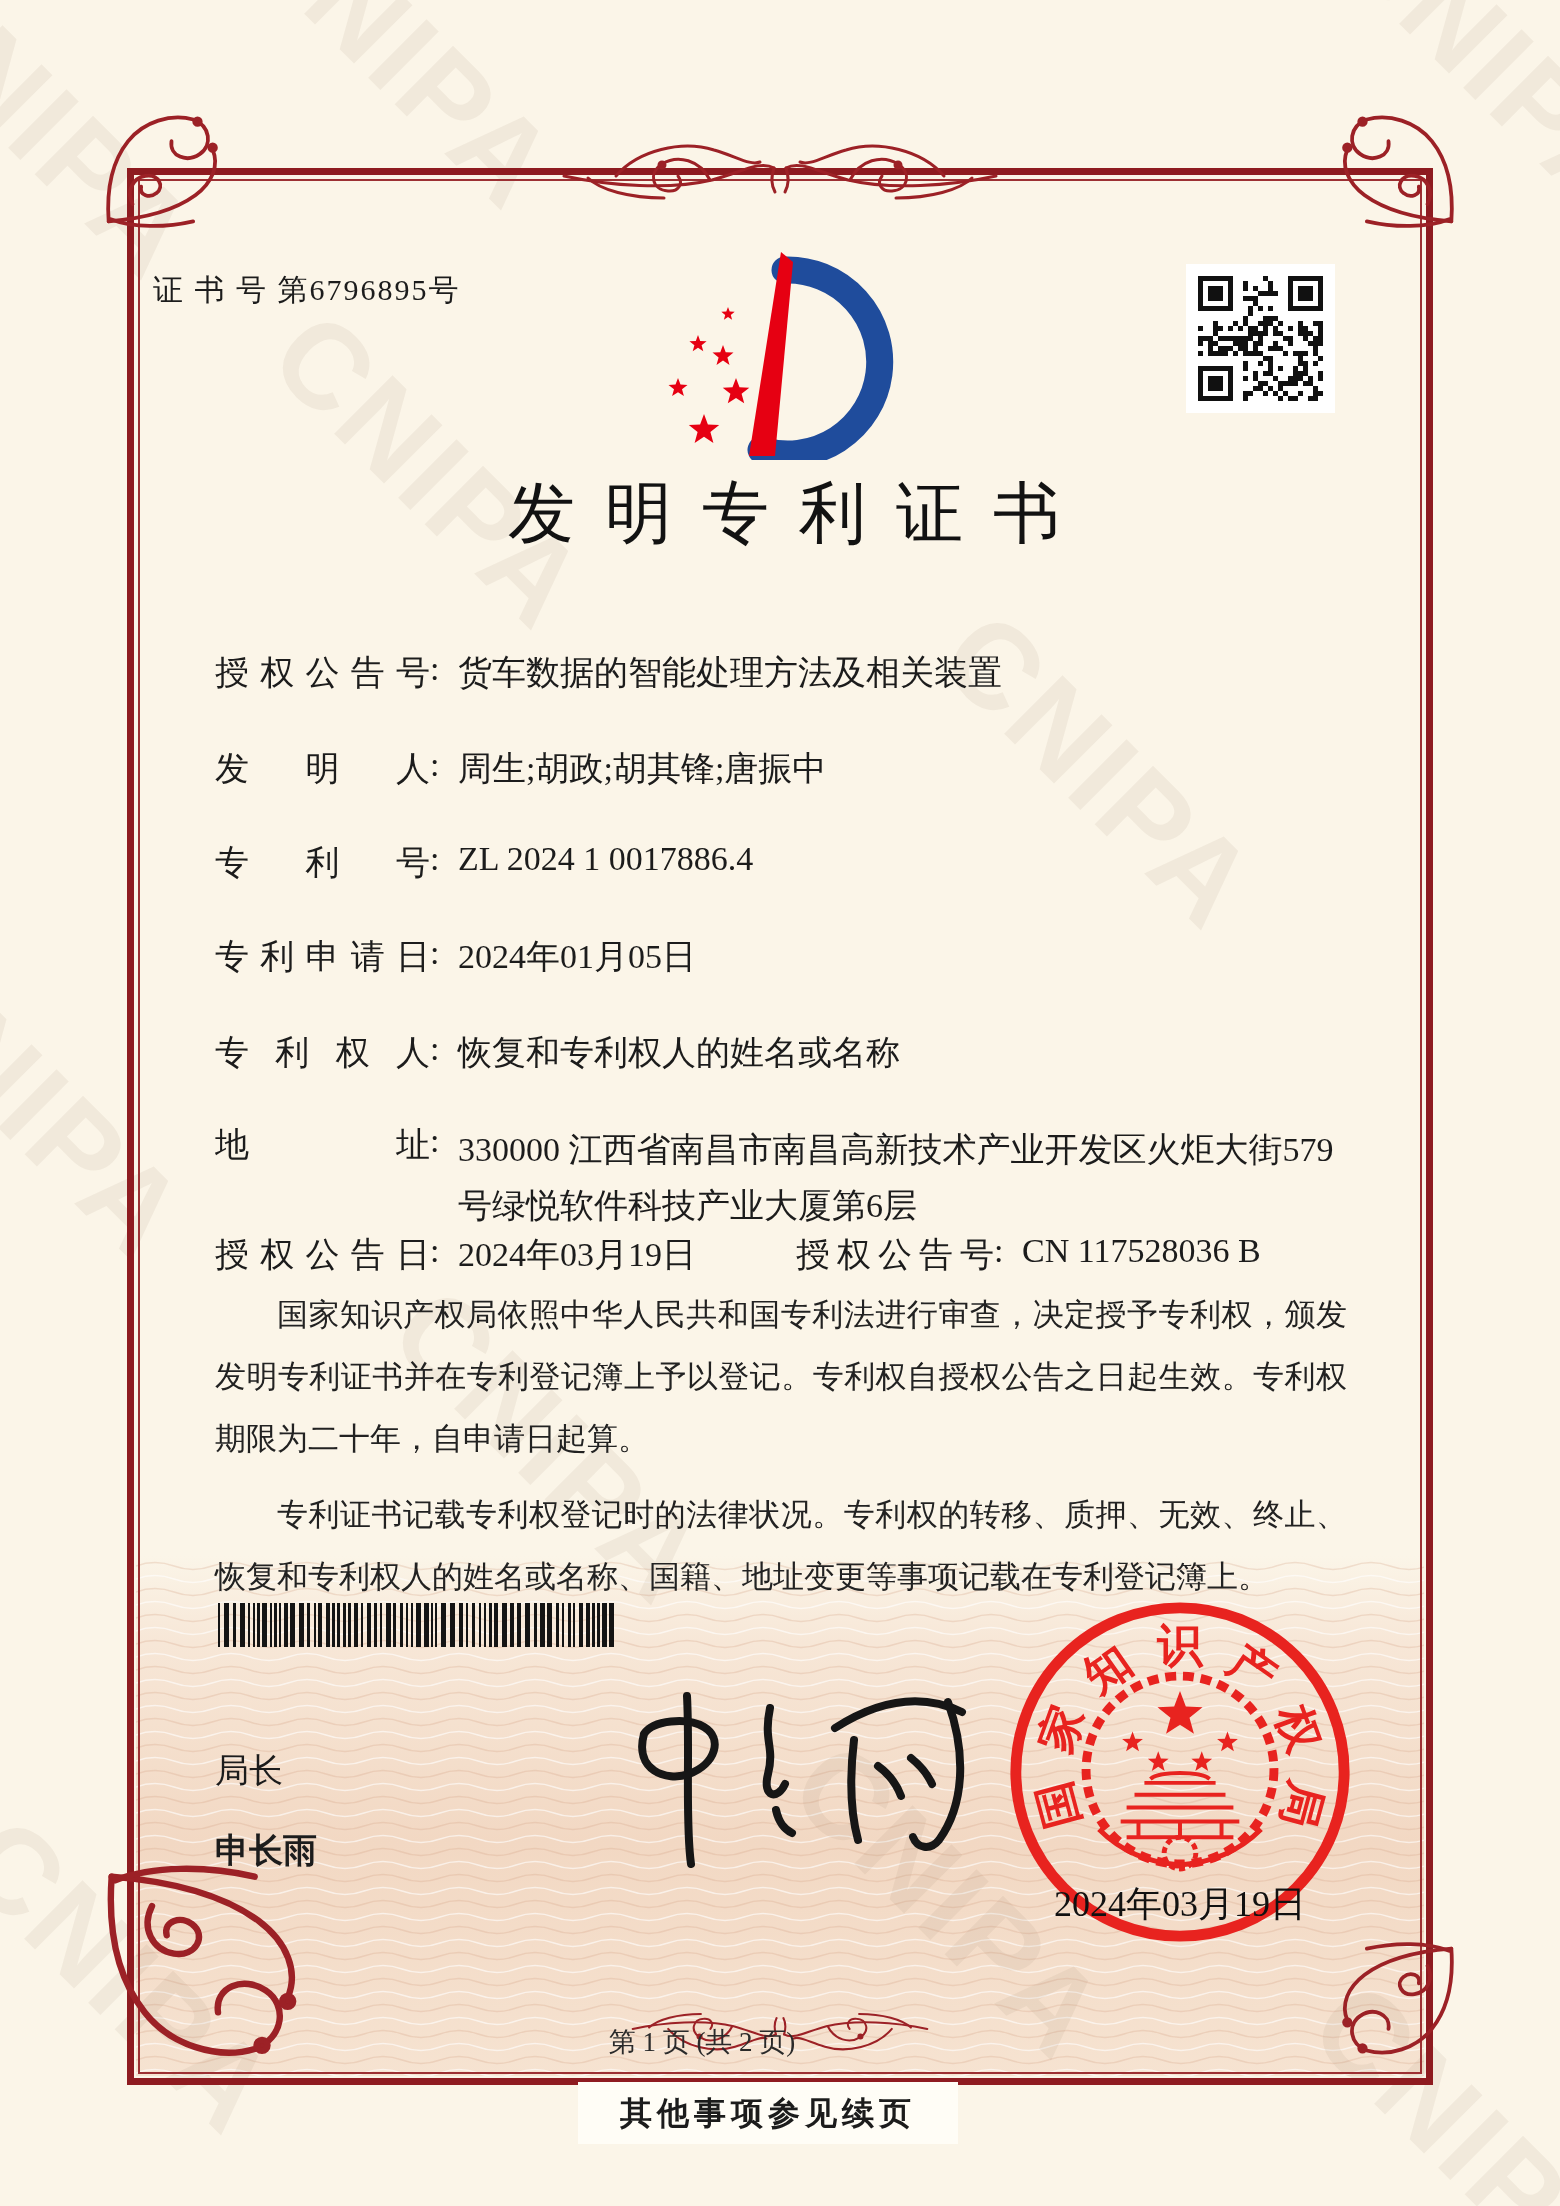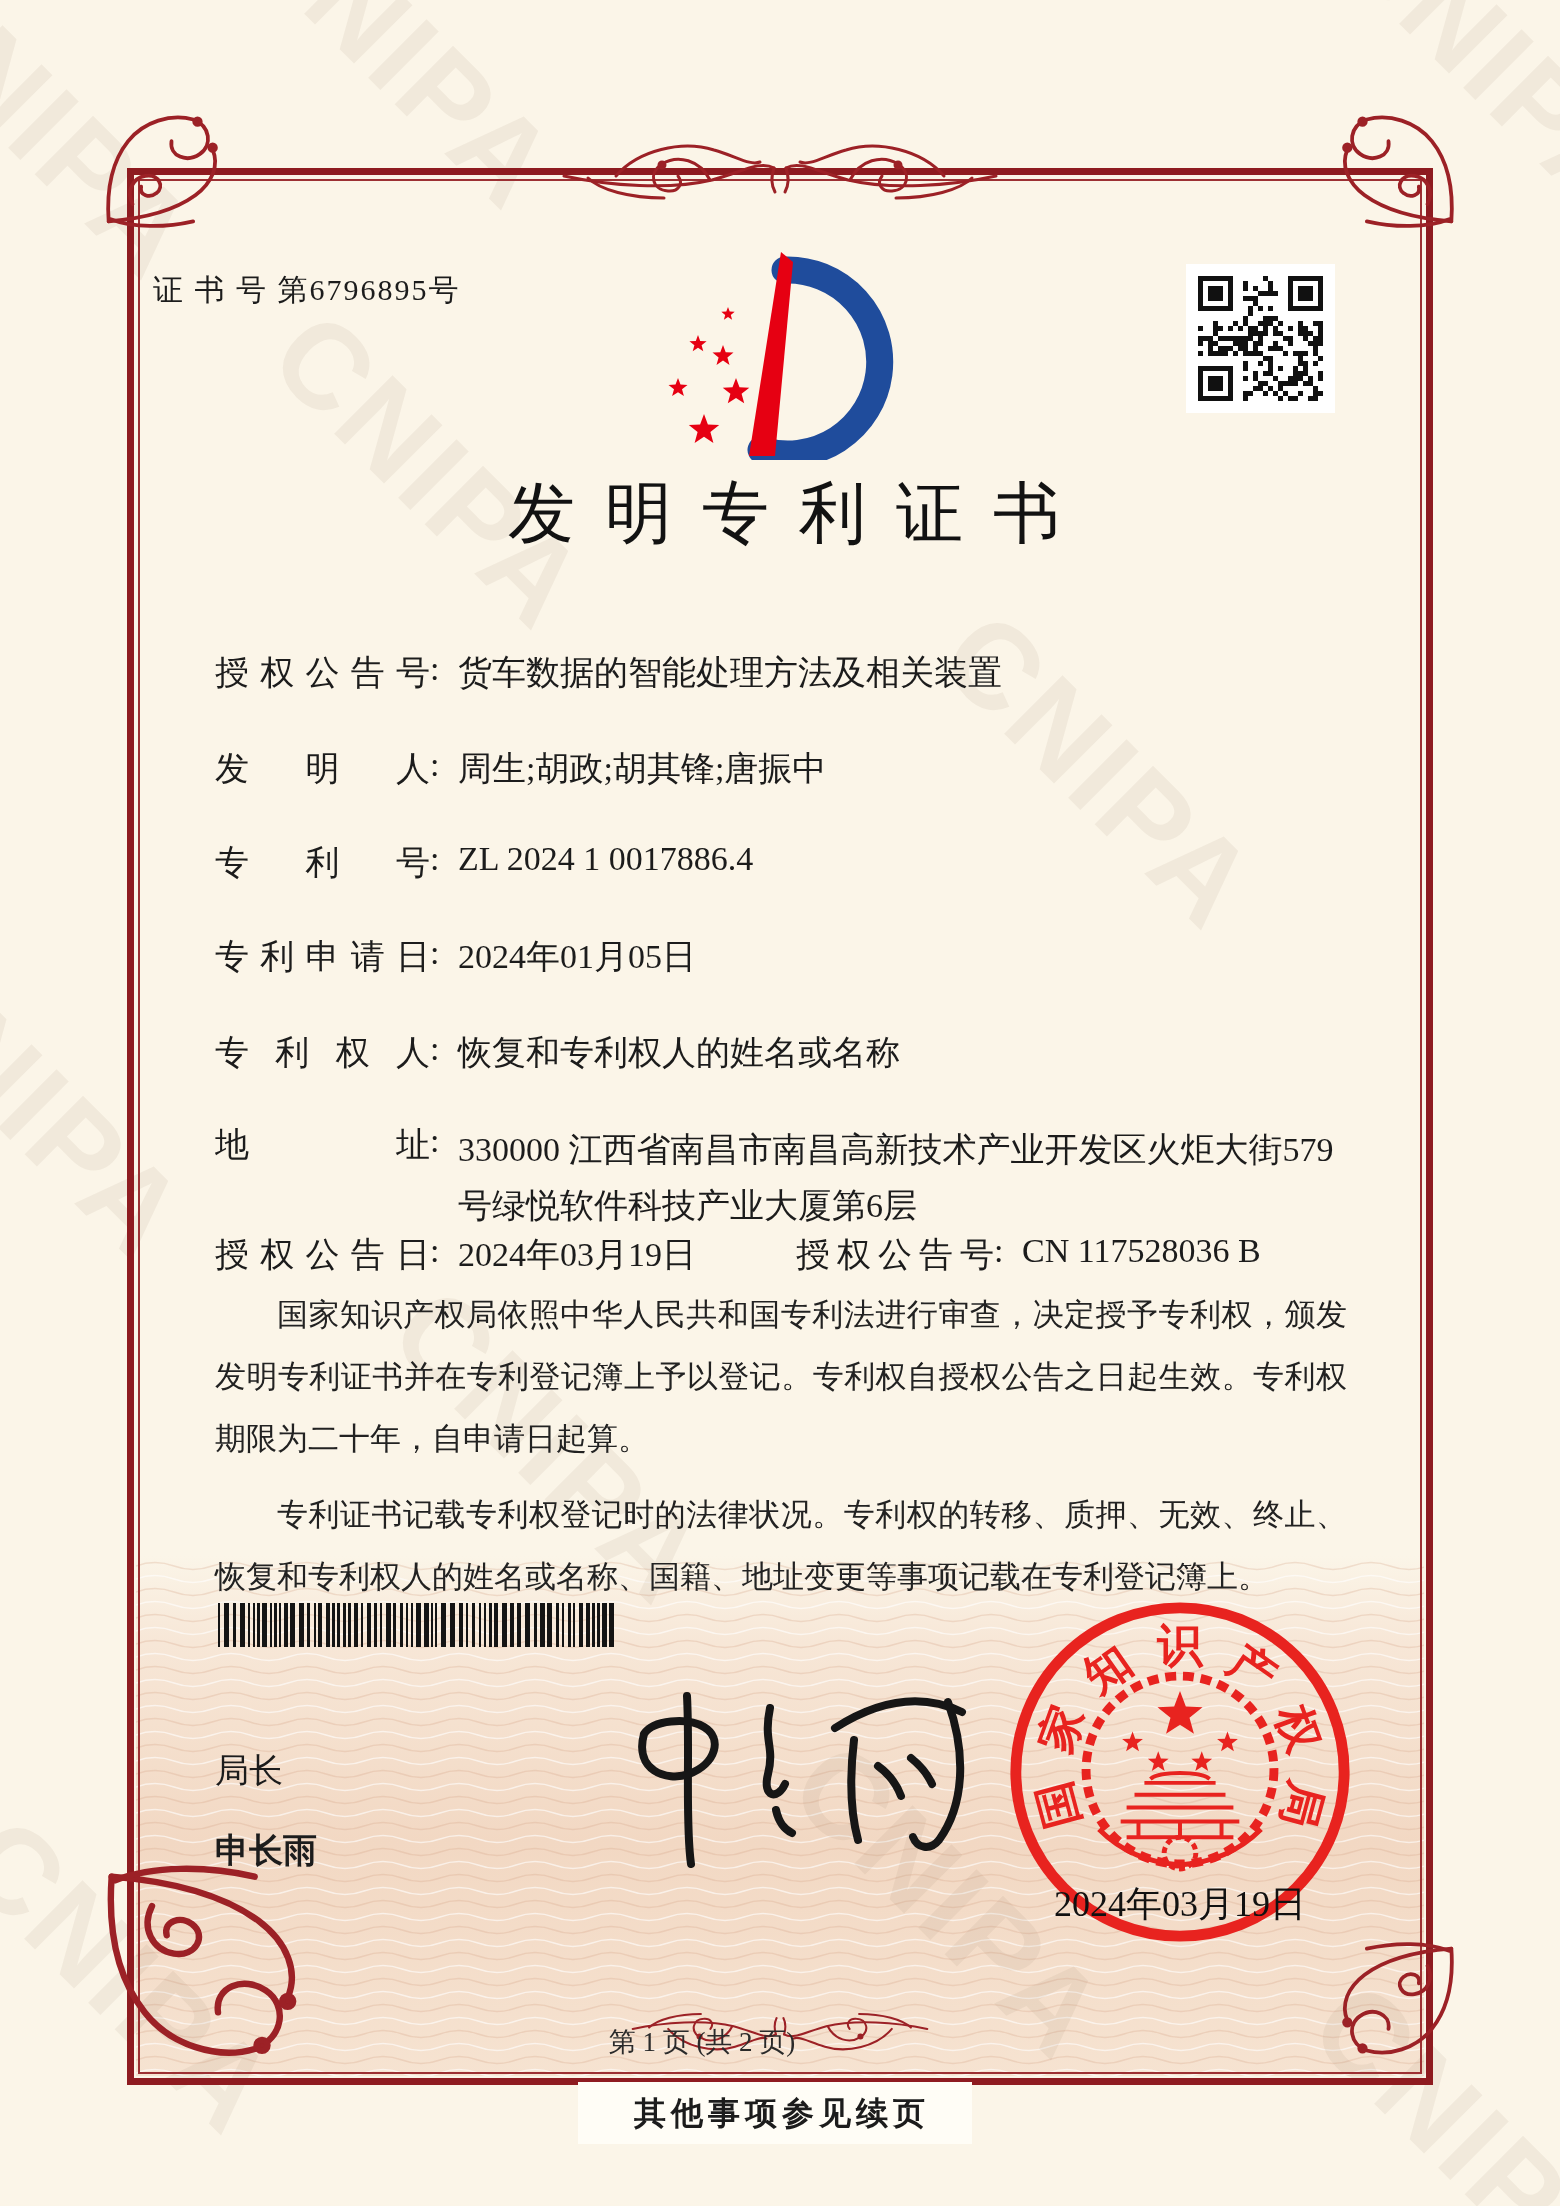--- a/index.html
+++ b/index.html
@@ -41,21 +41,21 @@
     text-align:justify;color:#222222;}
   #paragraphs p{margin:0 0 14px 0;text-indent:2em;}
 
   #director-label{left:215px;top:1748px;font-size:34px;font-family:"Liberation Sans","DejaVu Sans",sans-serif;font-weight:normal;}
   #director-name{left:215px;top:1828px;font-size:34px;font-family:"Liberation Sans","DejaVu Sans",sans-serif;font-weight:bold;}
 
   #seal-date{left:1020px;top:1880px;width:320px;text-align:center;font-size:36px;color:#111111;z-index:5;}
 
   #page-info{left:0;top:2024px;width:1404px;text-align:center;font-size:27px;color:#2a2a2a;}
   #cont-note{left:578px;top:2082px;width:380px;height:62px;background:#fffdf6;
-    text-align:center;line-height:62px;font-size:32px;font-weight:600;letter-spacing:5px;z-index:4;padding-left:14px;}
+    text-align:center;line-height:62px;font-size:32px;font-weight:600;letter-spacing:5px;z-index:4;}
 
   svg{display:block;}
 </style>
 </head>
 <body>
 
 <div id="page">
 
   <div id="wave-zone">
     <svg id="waves" width="1288" height="520" viewBox="0 0 1288 520">

